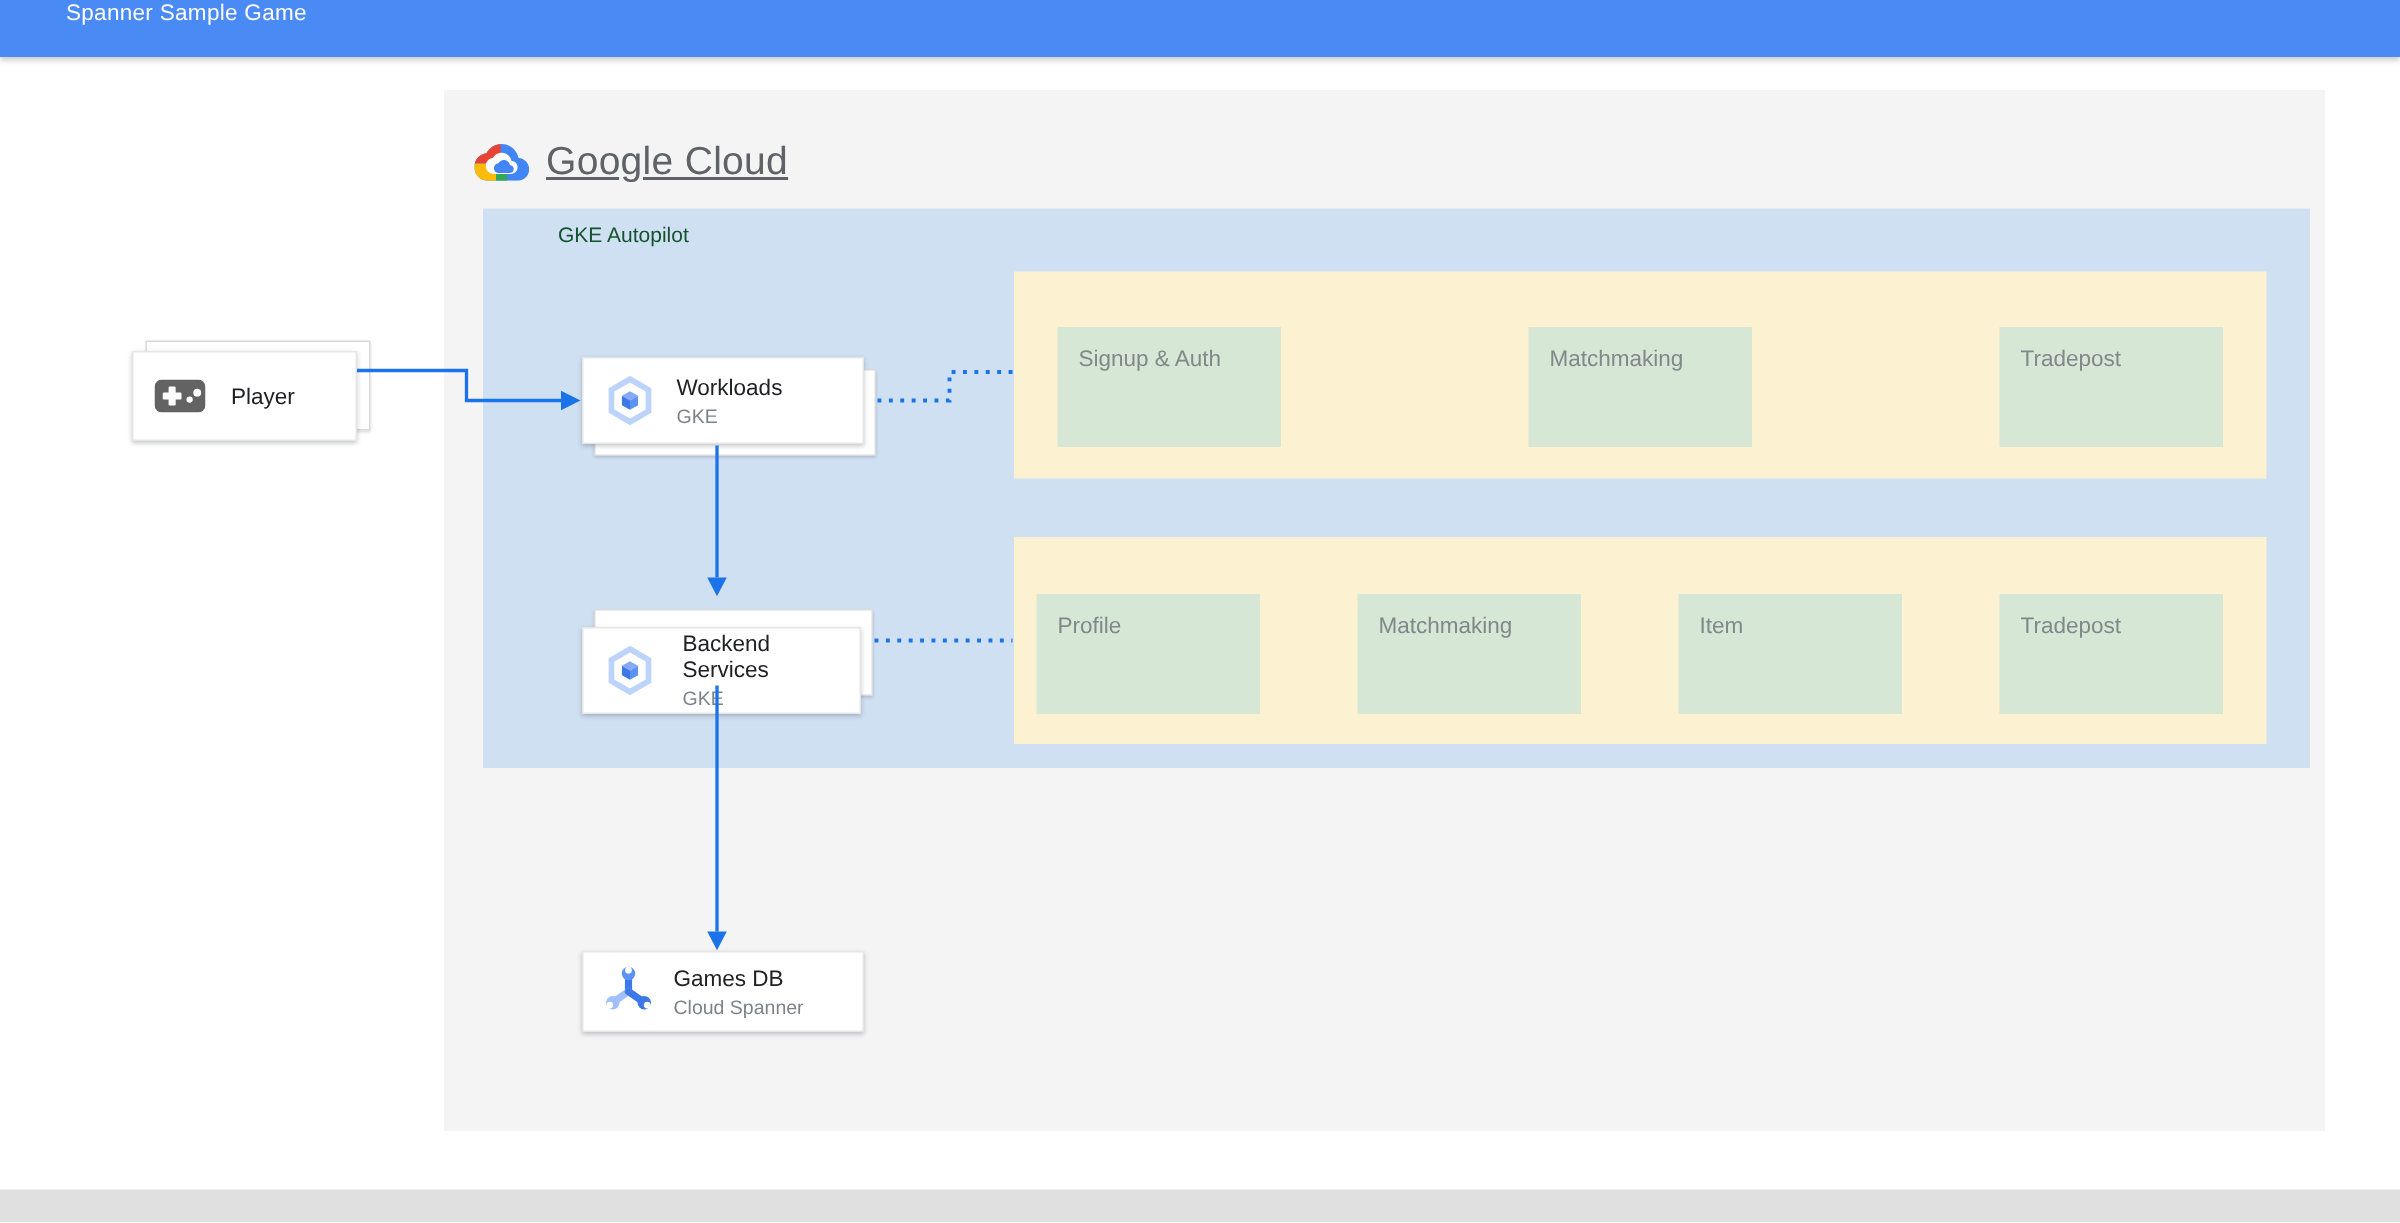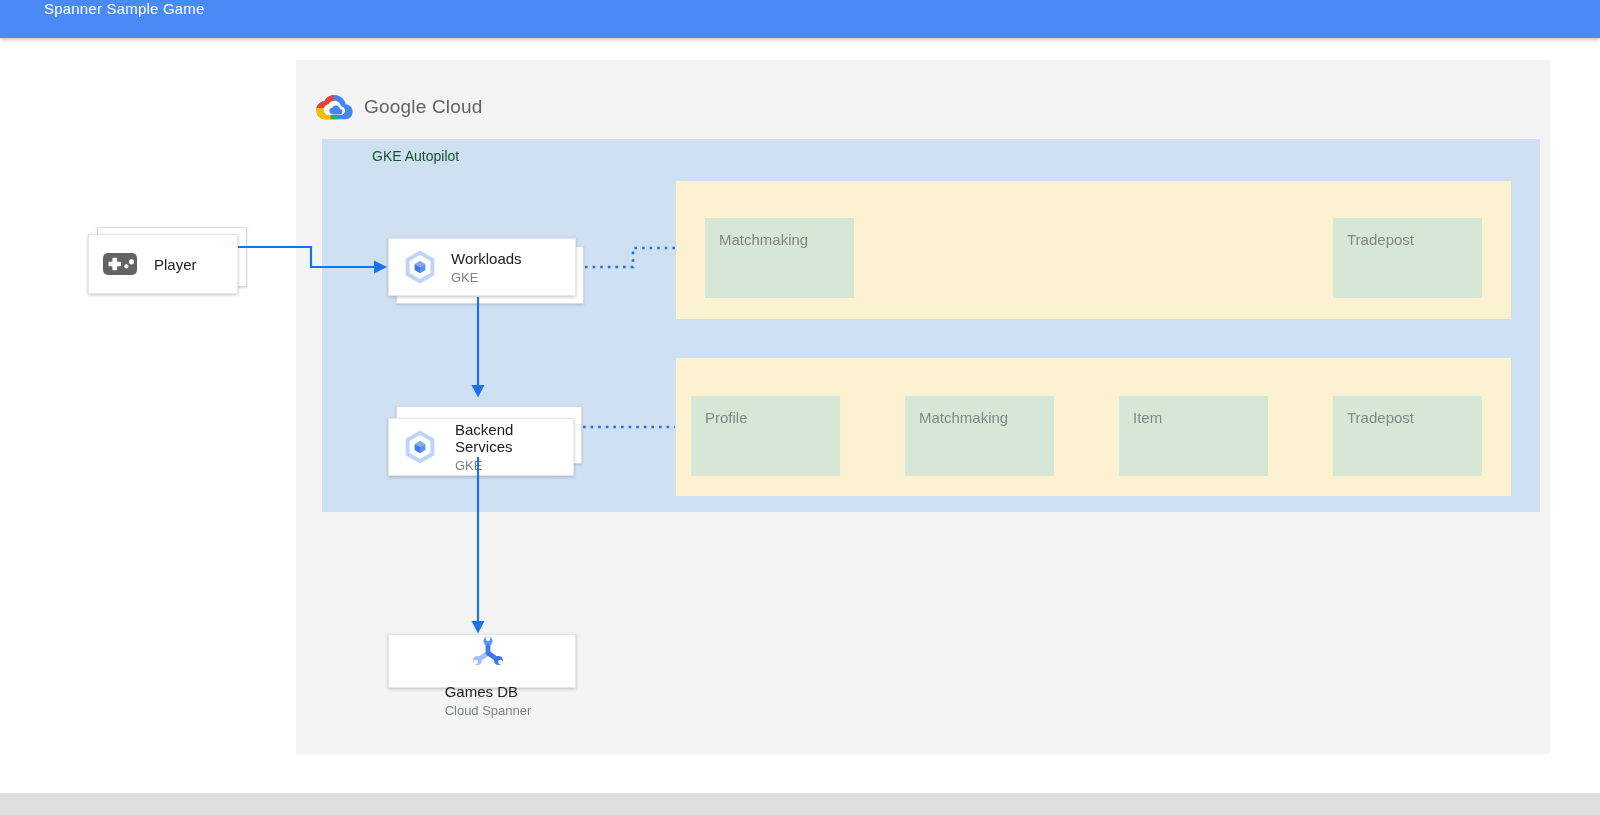--- a/index.html
+++ b/index.html
@@ -10,21 +10,21 @@
   .header{position:absolute;left:0;top:0;width:1600px;height:38px;background:#4a8af4;
           box-shadow:0 2px 4px rgba(0,0,0,.22);display:flex;
           padding-left:44px;box-sizing:border-box;z-index:20;}
   .header-title{color:#ffffff;font-size:15px;font-weight:500;letter-spacing:.2px;}
 
   
   .panel{position:absolute;left:296px;top:60px;width:1254px;height:694px;background:#f4f4f5;z-index:1;}
 
   
   .logo{position:absolute;left:316px;top:92px;display:flex;align-items:center;gap:11px;z-index:3;}
-  .logo-text{font-size:19px;color:#5f6368;letter-spacing:.2px;}
+  .logo-text{font-size:26px;color:#5f6368;letter-spacing:.2px;text-decoration:underline;}
 
   
   .cluster{position:absolute;left:322px;top:139px;width:1218px;height:373px;background:#cfe0f3;z-index:2;}
   .cluster-label{position:absolute;left:26px;top:9px;font-size:14px;color:#14532d;margin-left:24px;}
 
   
   .group{position:absolute;left:676px;width:835px;height:138px;background:#fcf1d1;
          display:flex;justify-content:space-between;padding:0 29px;box-sizing:border-box;z-index:3;}
   .group-1{top:181px;}
   .group-2{top:358px;padding-left:15px;}
@@ -45,21 +45,21 @@
   .player-card{left:88px;top:218px;width:150px;height:60px;padding-left:14px;gap:17px;margin-top:16px;}
   .player-back{left:97px;top:227px;width:150px;height:60px;}
   .player-label{font-size:15px;color:#202124;}
 
   .workloads-card{left:388px;top:238px;width:188px;height:58px;padding-left:12px;gap:12px;}
   .workloads-back{left:396px;top:246px;width:188px;height:58px;}
 
   .backend-card{left:388px;top:398px;width:186px;height:58px;padding-left:12px;gap:16px;margin-top:20px;}
   .backend-back{left:396px;top:406px;width:186px;height:58px;}
 
-  .gamesdb-card{left:388px;top:634px;width:188px;height:54px;padding-left:12px;gap:12px;flex-direction:column;}
+  .gamesdb-card{left:388px;top:634px;width:188px;height:54px;padding-left:12px;gap:12px;}
 
   .icon-wrap{display:flex;align-items:center;justify-content:center;flex:none;}
 
   
   .connectors{position:absolute;left:0;top:0;width:1600px;height:815px;z-index:7;pointer-events:none;}
 
   
   .footer{position:absolute;left:0;top:793px;width:1600px;height:22px;background:#e0e0e0;z-index:2;}
 </style>
 </head>
@@ -96,20 +96,21 @@
       </svg>
     </span>
     <span class="logo-text">Google Cloud</span>
   </div>
 
   <div class="cluster">
     <span class="cluster-label">GKE Autopilot</span>
   </div>
 
   <div class="group group-1">
+    <div class="green-box">Signup &amp; Auth</div>
     <div class="green-box">Matchmaking</div>
     <div class="green-box">Tradepost</div>
   </div>
 
   <div class="group group-2">
     <div class="green-box">Profile</div>
     <div class="green-box">Matchmaking</div>
     <div class="green-box">Item</div>
     <div class="green-box">Tradepost</div>
   </div>

